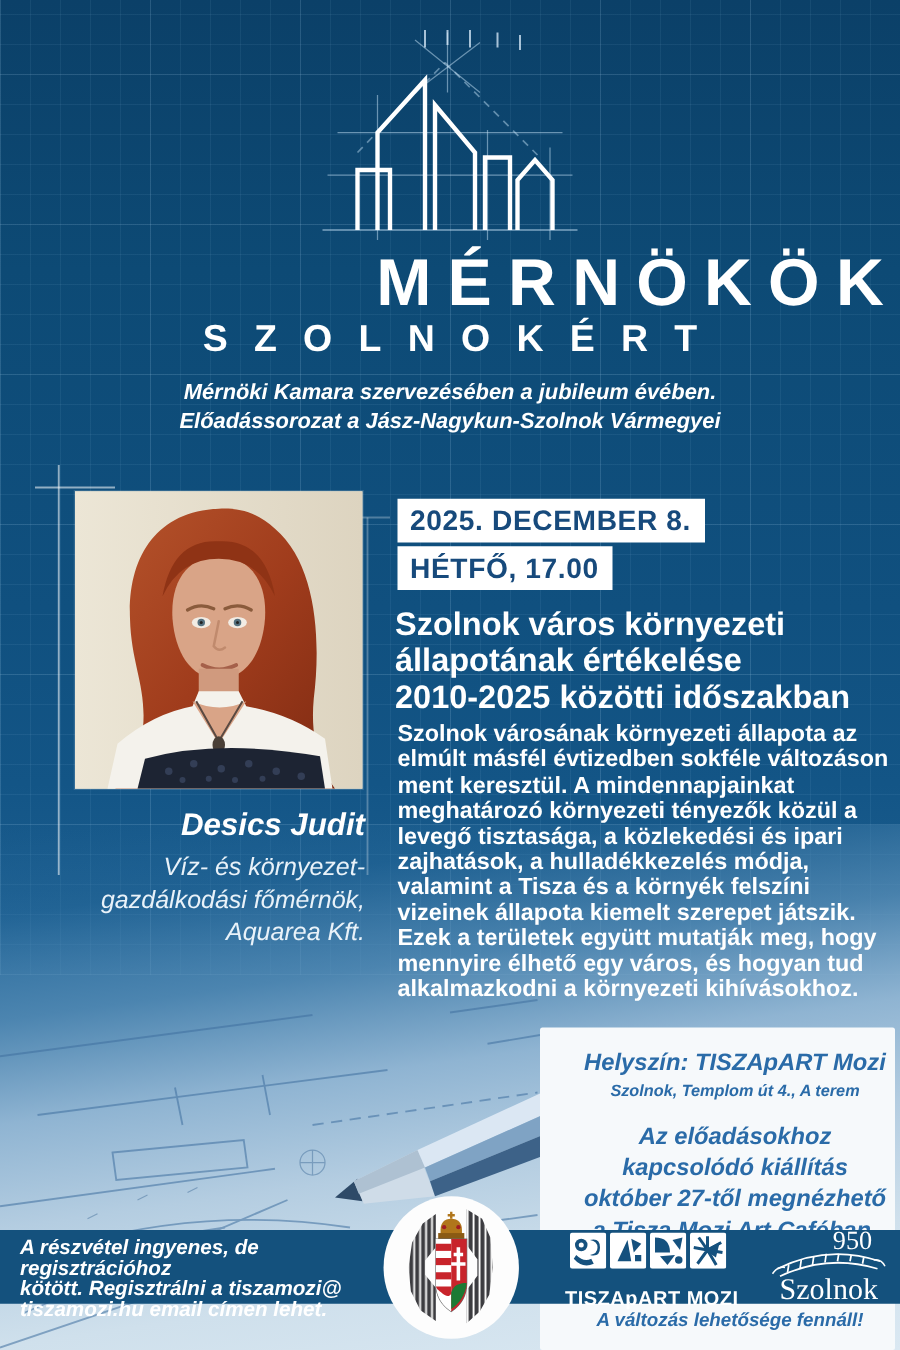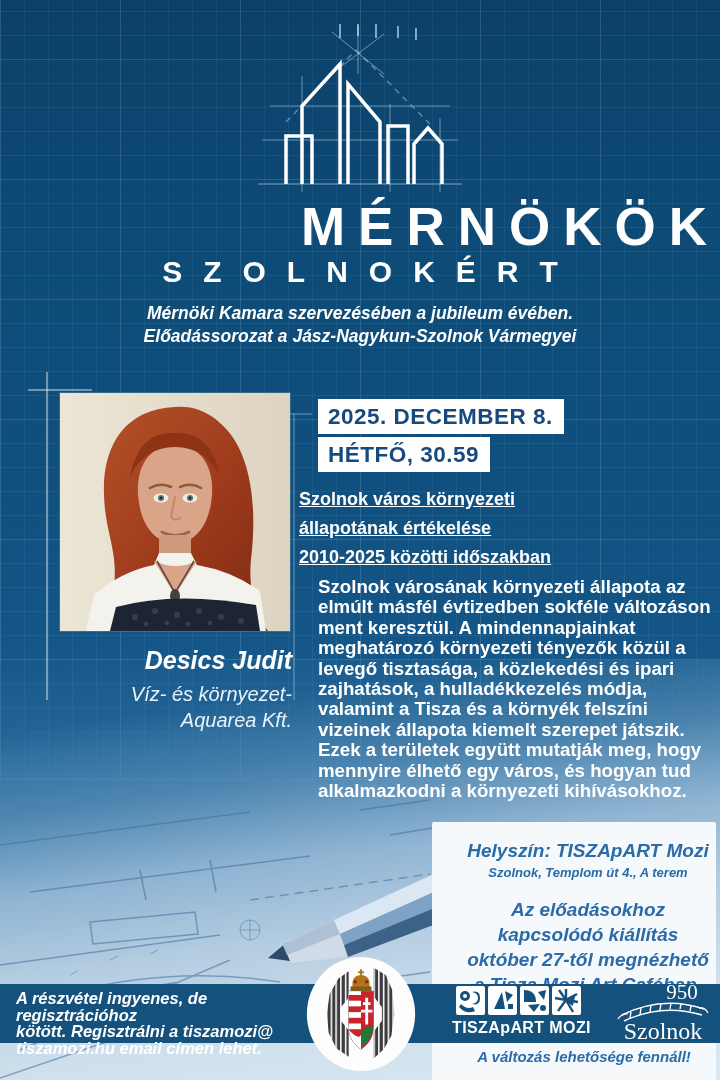--- a/index.html
+++ b/index.html
@@ -33,40 +33,40 @@
   .photo-card{position:absolute;left:60px;top:393px;width:230px;height:238px;background:#e9e3d2;
     box-shadow:0 0 0 1px rgba(255,255,255,.15);}
   
   .speaker{position:absolute;left:16px;top:646px;width:276px;text-align:right;color:#fff;}
   .speaker-name{font-size:25px;font-weight:800;font-style:italic;margin-bottom:6px;}
   .speaker-role{font-size:20px;font-style:italic;font-weight:500;line-height:26px;color:#e9f2f9;}
   
   .badges{position:absolute;left:318px;top:399px;}
   .badge{display:table;background:#fff;color:#174a7c;font-weight:800;font-size:22.5px;
     padding:5px 11px 4px 10px;margin-bottom:3px;letter-spacing:.5px;text-align:center;}
-  .event-title{position:absolute;left:299px;top:485px;width:396px;color:#fff;
-    font-size:18px;font-weight:800;line-height:29px;text-decoration:underline;}
+  .event-title{position:absolute;left:316px;top:485px;width:396px;color:#fff;
+    font-size:26px;font-weight:800;line-height:29px;}
   .event-desc{position:absolute;left:318px;top:577px;width:396px;color:#fff;
     font-size:18.7px;font-weight:600;line-height:20.4px;}
   
   .white-col{position:absolute;left:432px;top:822px;width:284px;height:258px;background:#f6f9fb;border-radius:2px;}
   .venue{position:absolute;left:432px;top:840px;width:312px;text-align:center;color:#2a6ba8;}
   .venue-title{font-size:19px;font-weight:800;font-style:italic;}
   .venue-addr{font-size:13px;font-weight:600;font-style:italic;margin-top:3px;}
   .venue-exhib{width:244px;margin:17px auto 0;font-size:19px;font-weight:800;font-style:italic;line-height:25px;}
   .motto{position:absolute;left:432px;top:1048px;width:304px;text-align:center;color:#2a6ba8;
     font-size:15px;font-weight:800;font-style:italic;}
   
   .band{position:absolute;left:0;top:984px;width:720px;height:59px;background:#14517d;}
   .registration{position:absolute;left:16px;top:990px;width:310px;color:#fff;
     font-style:italic;font-weight:600;font-size:16.5px;line-height:16.5px;}
   .emblem{position:absolute;left:304px;top:954px;width:114px;height:120px;}
   .tiszapart{position:absolute;left:452px;top:986px;width:140px;text-align:left;}
   .tp-squares{display:flex;gap:3px;margin-left:4px;}
-  .tp-label{color:#fff;font-weight:800;font-size:16px;letter-spacing:.4px;margin-top:4px;}
+  .tp-label{color:#fff;font-weight:800;font-size:16px;letter-spacing:.4px;margin-top:16px;}
   .szolnok{position:absolute;left:610px;top:981px;width:106px;height:62px;}
 </style>
 </head>
 <body>
 
 <div class="poster">
   <div class="grid"></div>
 
   <div class="bp-photo">
     <svg width="720" height="420" viewBox="0 0 720 420">
@@ -199,27 +199,28 @@
           <circle cx="128" cy="231" r="2.4"></circle>
           <circle cx="150" cy="230" r="2.4"></circle>
       </g>
     </svg>
   </div>
 
   <div class="speaker">
     <div class="speaker-name">Desics Judit</div>
     <div class="speaker-role">
       <div>Víz- és környezet-</div>
+      <div>gazdálkodási főmérnök,</div>
       <div>Aquarea Kft.</div>
     </div>
   </div>
 
   <div class="badges">
     <div class="badge">2025. DECEMBER 8.</div>
-    <div class="badge">HÉTFŐ, 30.59</div>
+    <div class="badge">HÉTFŐ, 17.00</div>
   </div>
 
   <div class="event-title">
     <div>Szolnok város környezeti</div>
     <div>állapotának értékelése</div>
     <div>2010-2025 közötti időszakban</div>
   </div>
   <div class="event-desc">Szolnok városának környezeti állapota az elmúlt másfél évtizedben sokféle változáson ment keresztül. A mindennapjainkat meghatározó környezeti tényezők közül a levegő tisztasága, a közlekedési és ipari zajhatások, a hulladékkezelés módja, valamint a Tisza és a környék felszíni vizeinek állapota kiemelt szerepet játszik. Ezek a területek együtt mutatják meg, hogy mennyire élhető egy város, és hogyan tud alkalmazkodni a környezeti kihívásokhoz.</div>
 
   <div class="white-col"></div>

